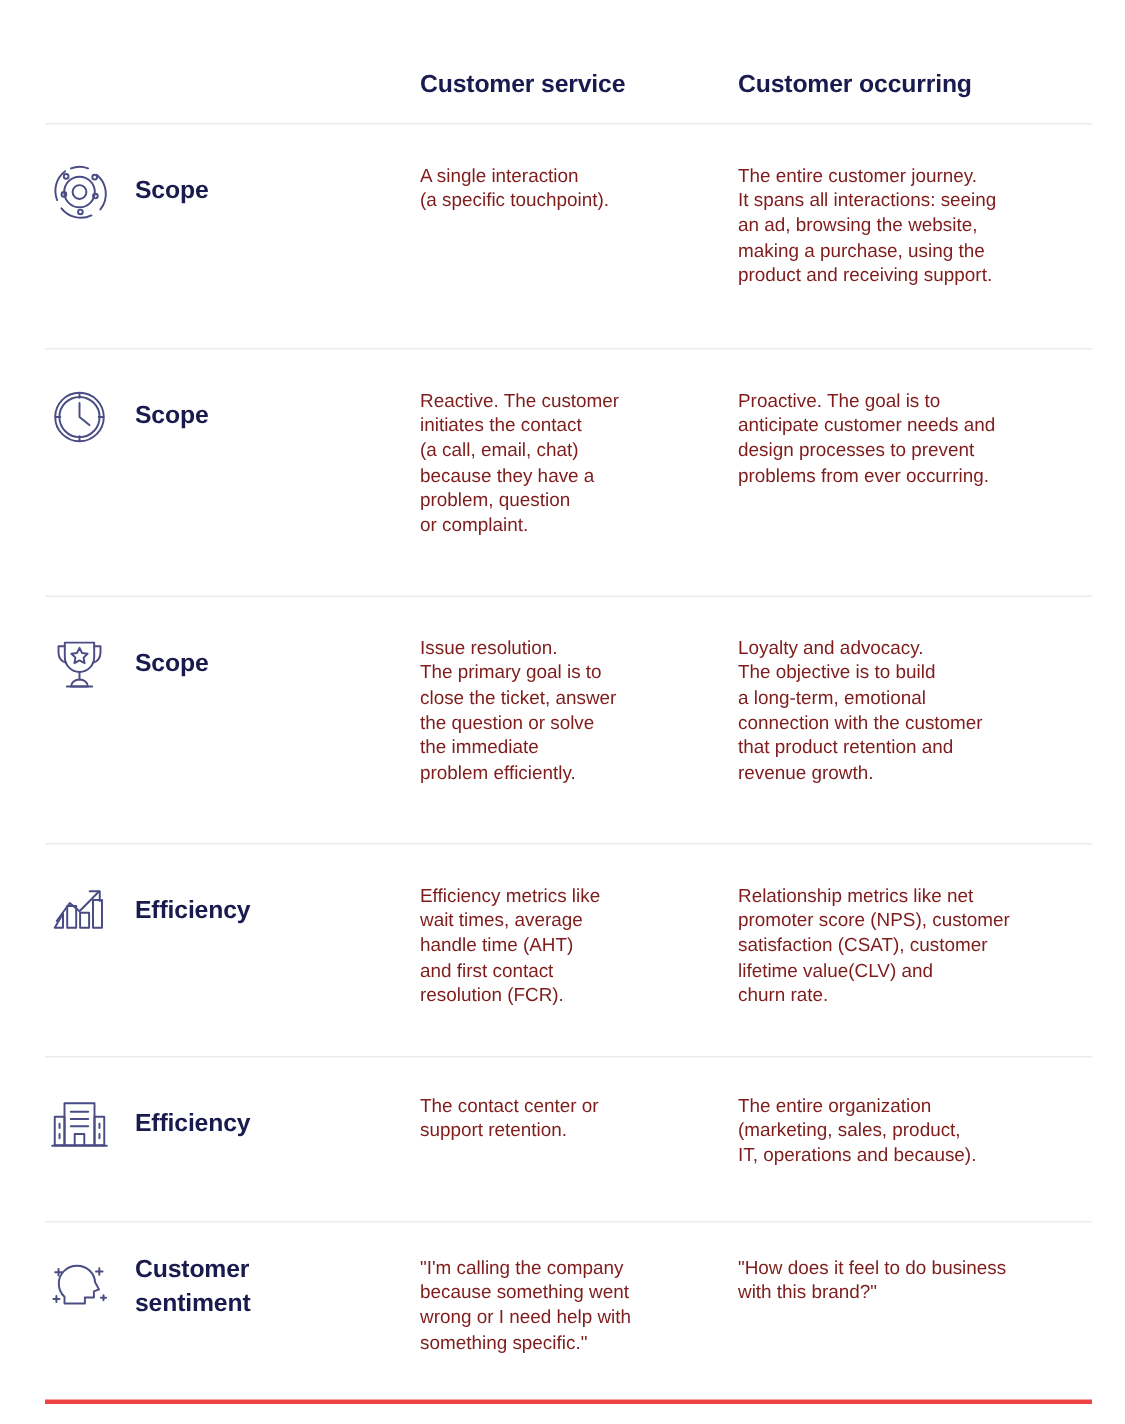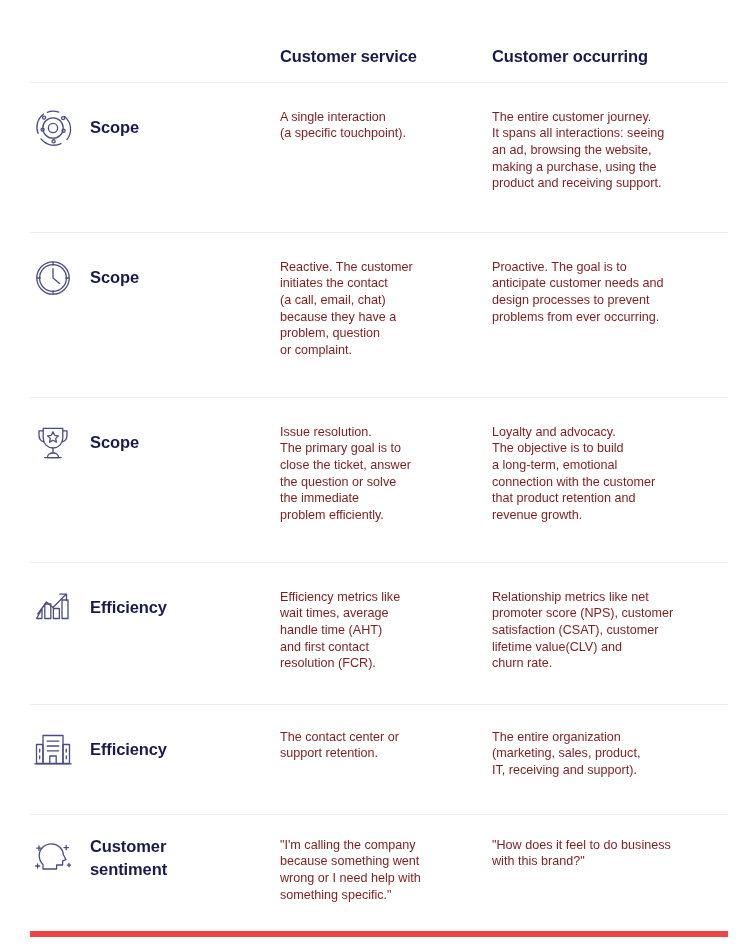--- a/index.html
+++ b/index.html
@@ -54,21 +54,21 @@
   thead th.h-a  { padding-left: 10px; }
   thead th.h-b  { padding-left: 12px; }
 
   
   tbody td {
     vertical-align: top;
     border-bottom: 1px solid #ececf0;
     padding: 24px 0 24px 0;
     box-sizing: border-box;
   }
-  tbody tr:last-child td { border-bottom: 6px solid #ef4444; }
+  tbody tr:last-child td { border-bottom: 3px solid #ef4444; }
 
   td.feature-cell {
     padding-top: 22px;
     padding-right: 14px;
   }
   .feature-inner {
     display: flex;
     align-items: center;
     gap: 14px;
   }
@@ -296,21 +296,21 @@
             <span class="feature-label">Efficiency</span>
           </div>
         </td>
         <td class="body-cell body-a">
           <p>The contact center or
 support retention.</p>
         </td>
         <td class="body-cell body-b">
           <p>The entire organization
 (marketing, sales, product,
-IT, receiving and support).</p>
+IT, operations and because).</p>
         </td>
       </tr>
 
       <tr class="row-sentiment">
         <td class="feature-cell">
           <div class="feature-inner">
             <span class="feature-icon">
               <svg width="46" height="46" viewBox="0 0 46 46" fill="none" stroke="#4a4c84" stroke-width="1.3" stroke-linecap="round" stroke-linejoin="round">
                 <path d="M13.0 29.5 C10.5 27.2 9.2 24.0 9.2 20.6
                          C9.2 14.0 14.7 8.8 21.4 8.8

